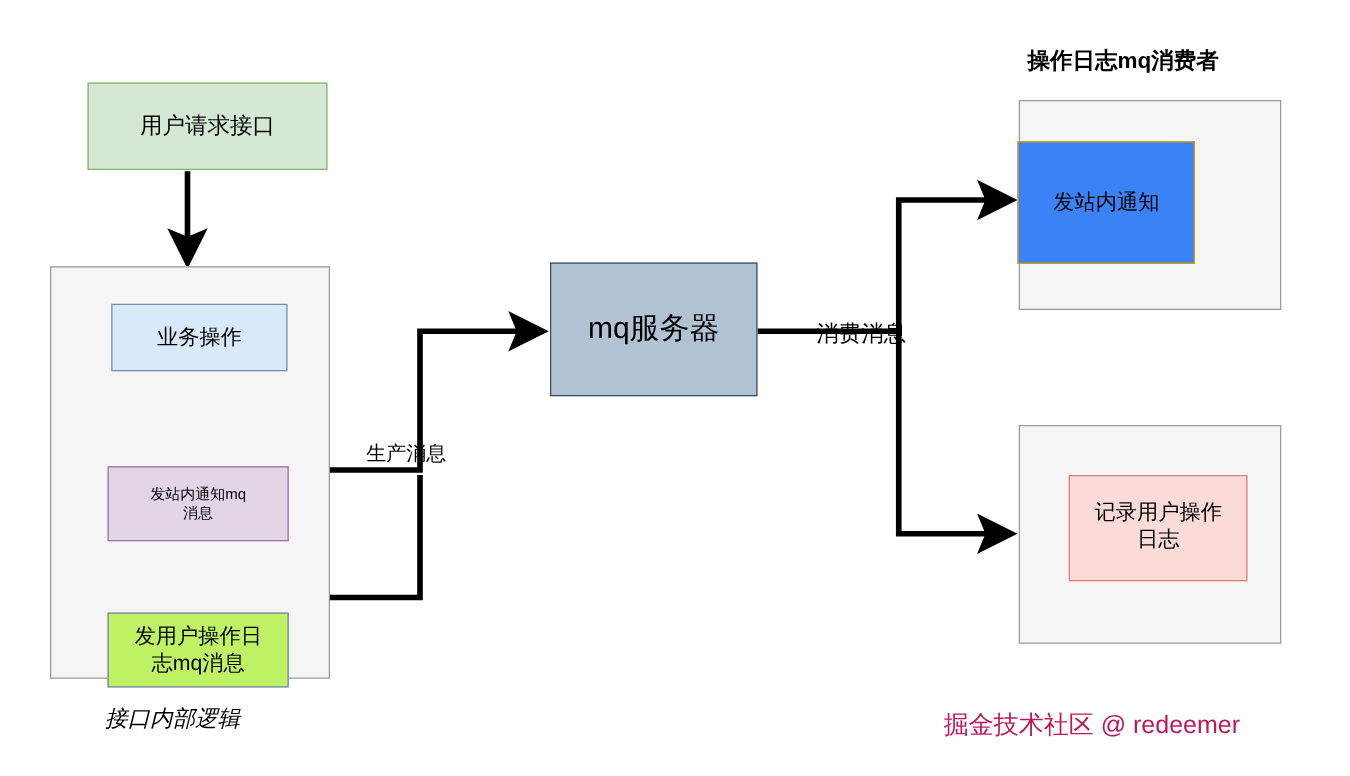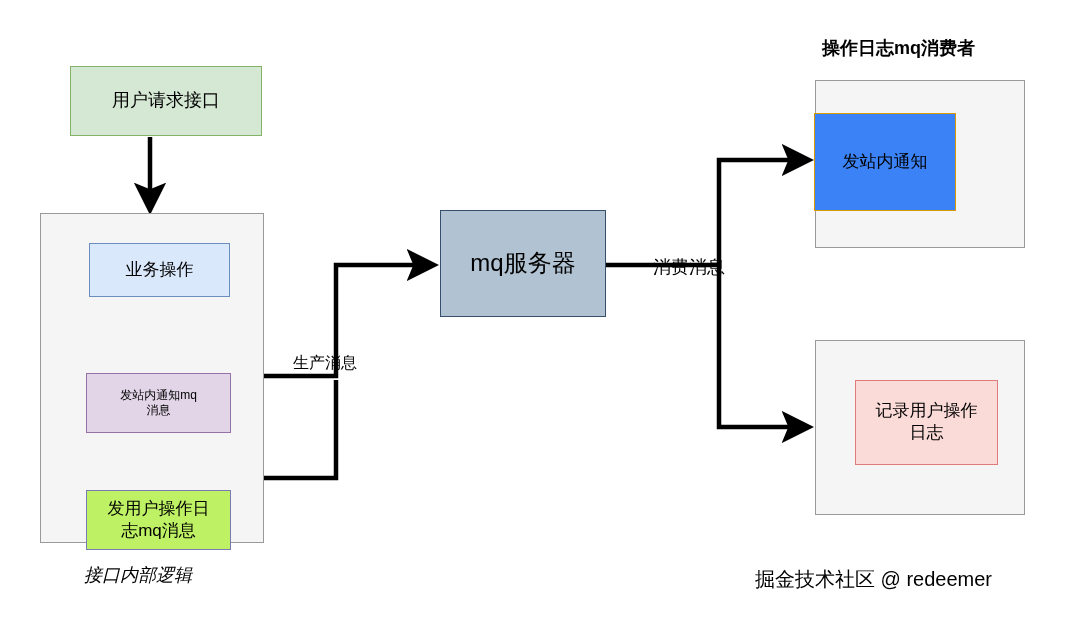--- a/index.html
+++ b/index.html
@@ -123,21 +123,21 @@
     left: 855px; top: 380px; width: 143px; height: 85px;
     background: #fadbd8;
     border: 1.5px solid #e07b7b;
     font-size: 17px;
     font-family: Liberation Mono, monospace;
   }
   .watermark {
     position: absolute;
     left: 755px; top: 566px;
     font-size: 20px;
-    color: #000000;
+    color: #be185d;
     white-space: nowrap;
   }
 </style>
 </head>
 <body>
 
 <div id="canvas">
 
   <svg class="edges" viewBox="0 0 1080 621">
     <defs>

